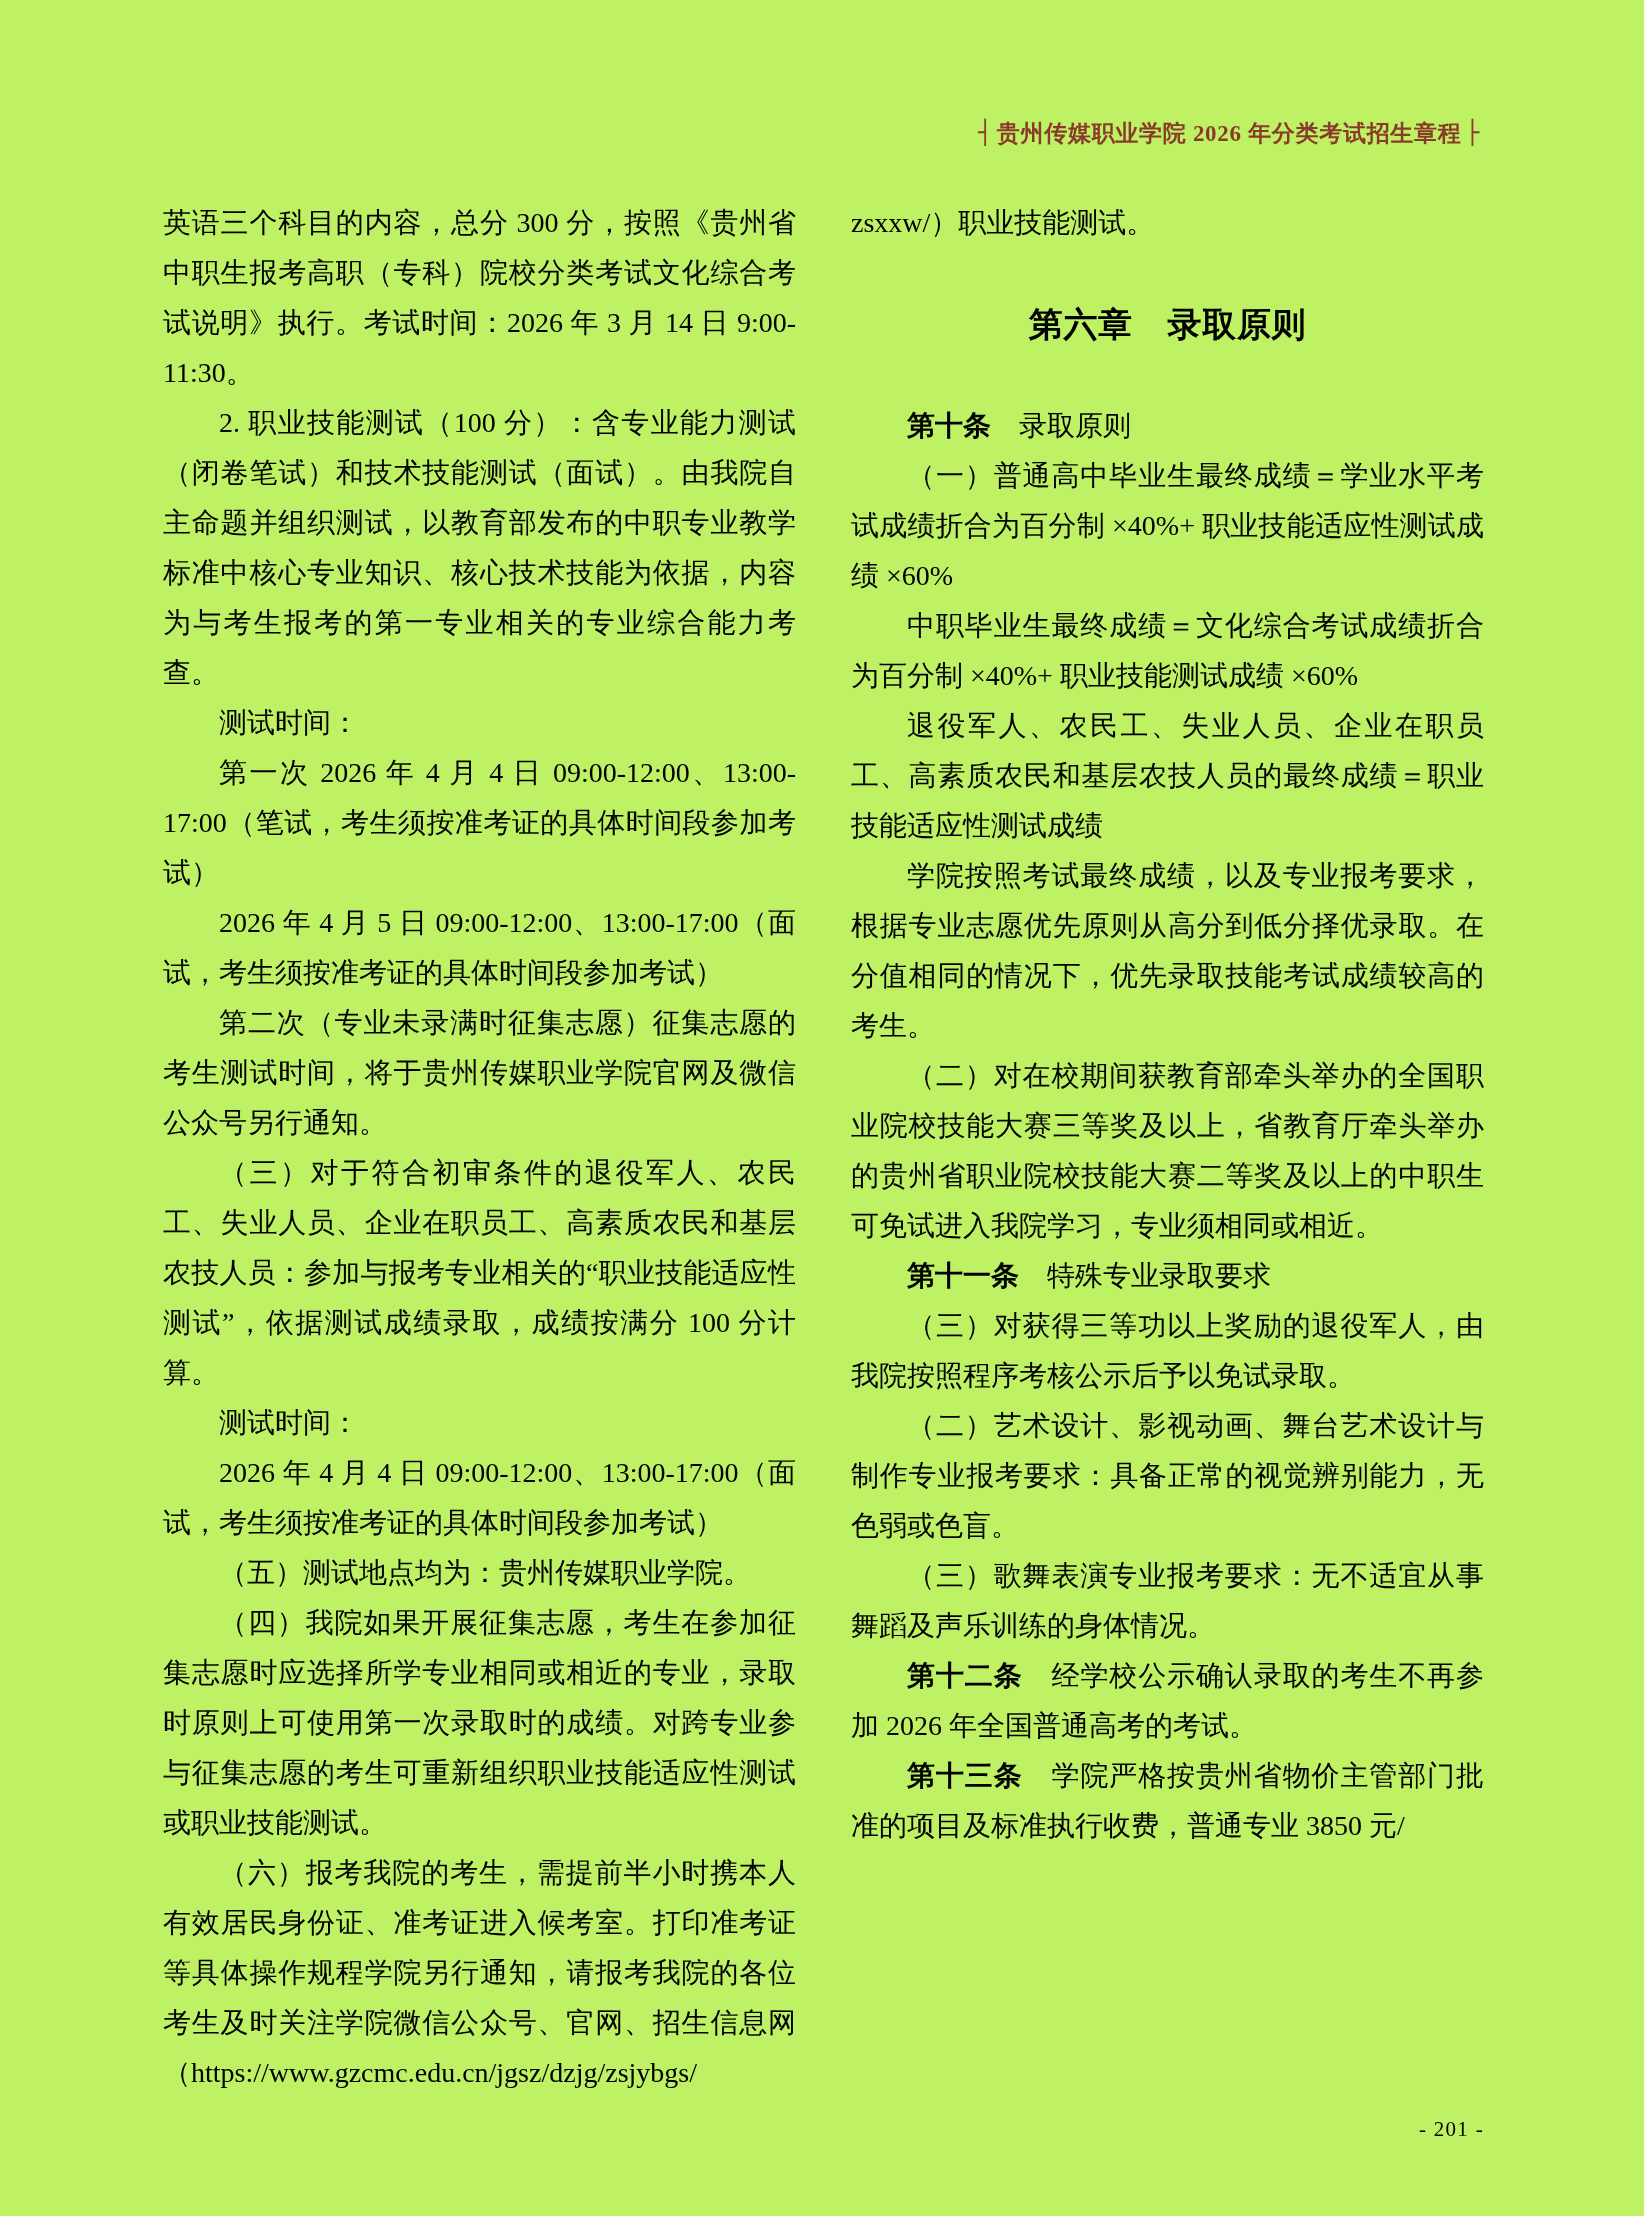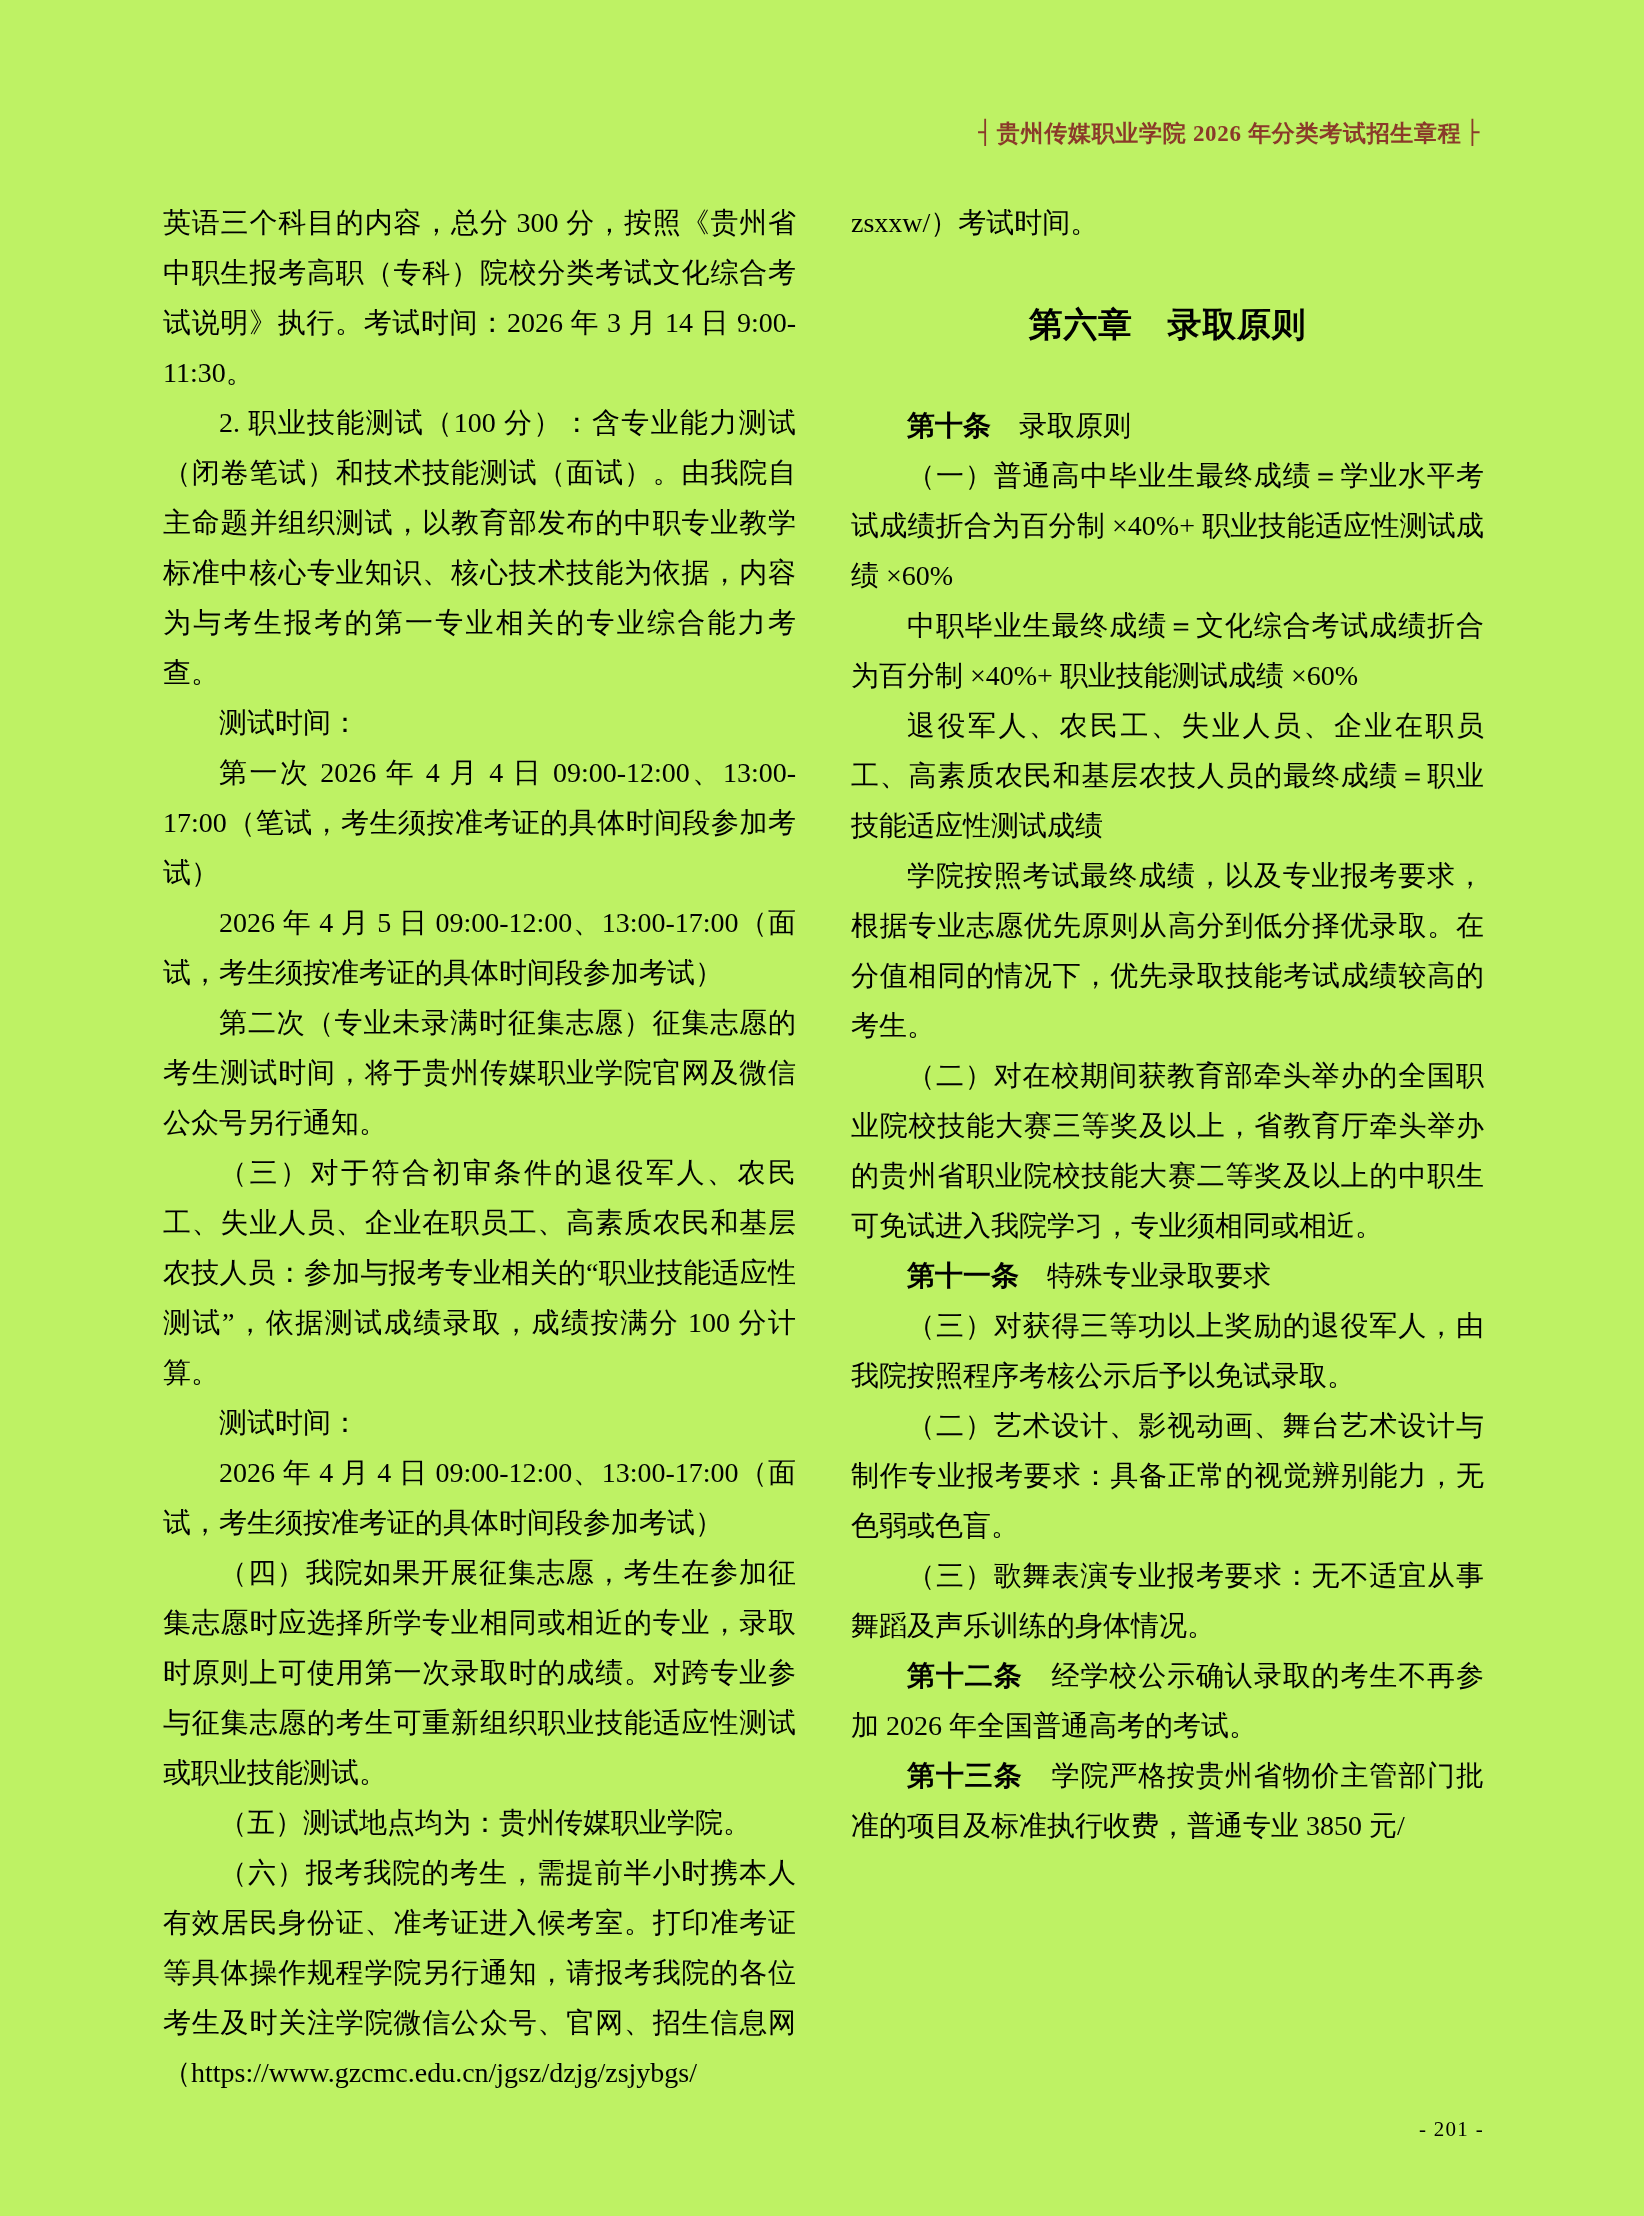--- a/index.html
+++ b/index.html
@@ -94,27 +94,27 @@
     <div class="col">
       <p>英语三个科目的内容，总分 300 分，按照《贵州省中职生报考高职（专科）院校分类考试文化综合考试说明》执行。考试时间：2026 年 3 月 14 日 9:00-11:30。</p>
       <p class="indent">2. 职业技能测试（100 分）：含专业能力测试（闭卷笔试）和技术技能测试（面试）。由我院自主命题并组织测试，以教育部发布的中职专业教学标准中核心专业知识、核心技术技能为依据，内容为与考生报考的第一专业相关的专业综合能力考查。</p>
       <p class="indent">测试时间：</p>
       <p class="indent">第一次 2026 年 4 月 4 日 09:00-12:00、13:00-17:00（笔试，考生须按准考证的具体时间段参加考试）</p>
       <p class="indent">2026 年 4 月 5 日 09:00-12:00、13:00-17:00（面试，考生须按准考证的具体时间段参加考试）</p>
       <p class="indent">第二次（专业未录满时征集志愿）征集志愿的考生测试时间，将于贵州传媒职业学院官网及微信公众号另行通知。</p>
       <p class="indent">（三）对于符合初审条件的退役军人、农民工、失业人员、企业在职员工、高素质农民和基层农技人员：参加与报考专业相关的“职业技能适应性测试”，依据测试成绩录取，成绩按满分 100 分计算。</p>
       <p class="indent">测试时间：</p>
       <p class="indent">2026 年 4 月 4 日 09:00-12:00、13:00-17:00（面试，考生须按准考证的具体时间段参加考试）</p>
+      <p class="indent">（五）测试地点均为：贵州传媒职业学院。</p>
       <p class="indent">（四）我院如果开展征集志愿，考生在参加征集志愿时应选择所学专业相同或相近的专业，录取时原则上可使用第一次录取时的成绩。对跨专业参与征集志愿的考生可重新组织职业技能适应性测试或职业技能测试。</p>
-      <p class="indent">（五）测试地点均为：贵州传媒职业学院。</p>
       <p class="indent url-break">（六）报考我院的考生，需提前半小时携本人有效居民身份证、准考证进入候考室。打印准考证等具体操作规程学院另行通知，请报考我院的各位考生及时关注学院微信公众号、官网、招生信息网（https://www.gzcmc.edu.cn/jgsz/dzjg/zsjybgs/</p>
     </div>
 
     <div class="col">
-      <p class="url-break">zsxxw/）考试时间。</p>
+      <p class="url-break">zsxxw/）职业技能测试。</p>
 
       <p class="chapter-heading">第六章　录取原则</p>
 
       <p class="indent"><span class="lead">第十条</span><span>　录取原则</span></p>
 
       <p class="indent">（一）普通高中毕业生最终成绩＝学业水平考试成绩折合为百分制 ×40%+ 职业技能适应性测试成绩 ×60%</p>
       <p class="indent">中职毕业生最终成绩＝文化综合考试成绩折合为百分制 ×40%+ 职业技能测试成绩 ×60%</p>
       <p class="indent">退役军人、农民工、失业人员、企业在职员工、高素质农民和基层农技人员的最终成绩＝职业技能适应性测试成绩</p>
       <p class="indent">学院按照考试最终成绩，以及专业报考要求，根据专业志愿优先原则从高分到低分择优录取。在分值相同的情况下，优先录取技能考试成绩较高的考生。</p>
       <p class="indent">（二）对在校期间获教育部牵头举办的全国职业院校技能大赛三等奖及以上，省教育厅牵头举办的贵州省职业院校技能大赛二等奖及以上的中职生可免试进入我院学习，专业须相同或相近。</p>

